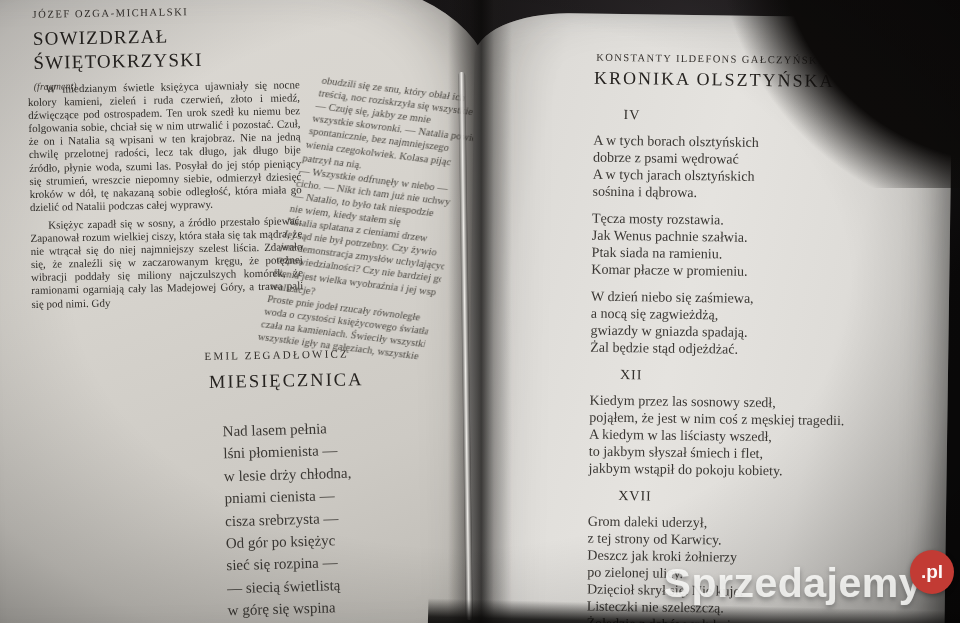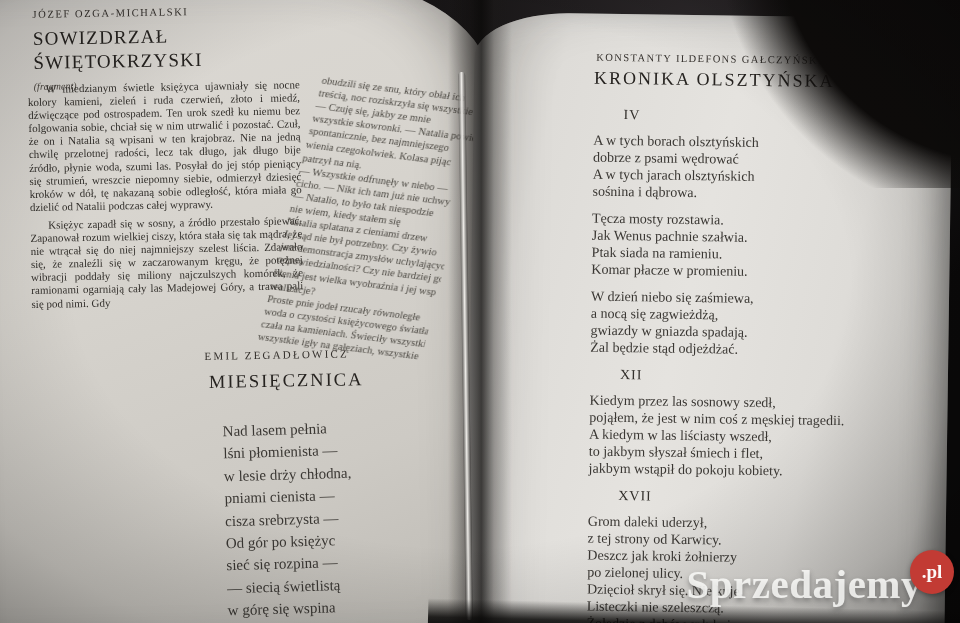--- a/index.html
+++ b/index.html
@@ -56,21 +56,21 @@
     background:linear-gradient(90deg,rgba(15,13,12,0) 0%,rgba(15,13,12,.45) 35%,rgba(10,9,8,.72) 52%,rgba(28,26,24,.3) 72%,rgba(28,26,24,0) 100%);}
   .curl-edge{position:absolute;left:462px;top:72px;width:7px;height:548px;z-index:3;transform:rotate(-.8deg);
     background:linear-gradient(90deg,rgba(0,0,0,.25),#eceae6 45%,rgba(40,38,36,.5));border-radius:4px;}
   .tr-dark{position:absolute;right:-52px;top:-72px;width:310px;height:260px;z-index:4;
     background:radial-gradient(circle at 100% 0%,#0d0b0b 0%,#0e0c0b 58%,rgba(14,12,11,0) 73%);}
   .bottom-dark{position:absolute;left:428px;top:605px;width:560px;height:34px;z-index:5;transform:rotate(1.4deg);
     background:linear-gradient(to bottom,rgba(8,7,6,0) 0%,rgba(8,7,6,.85) 55%,#070606 100%);}
   .vignette{position:absolute;inset:0;z-index:5;pointer-events:none;
     background:radial-gradient(ellipse at 48% 45%,rgba(0,0,0,0) 55%,rgba(0,0,0,.16) 82%,rgba(0,0,0,.35) 100%);}
   
-  .watermark{position:absolute;right:6px;top:560px;z-index:6;font-family:Liberation Serif, serif;white-space:nowrap;}
+  .watermark{position:absolute;right:6px;top:560px;z-index:6;font-family:Liberation Sans, sans-serif;white-space:nowrap;}
   .wm-brand{font-size:41px;font-weight:700;letter-spacing:.5px;color:rgba(249,249,247,.82);
     text-shadow:0 3px 5px rgba(70,70,70,.5), 0 0 1px rgba(255,255,255,.4);}
   .wm-badge{display:inline-block;width:44px;height:44px;border-radius:50%;background:#c23b34;color:#fdf9f8;
     font-size:19px;font-weight:700;line-height:44px;text-align:center;vertical-align:top;margin:-10px 0 0 -12px;
     box-shadow:0 2px 5px rgba(0,0,0,.35);}
 </style>
 </head>
 <body>
 
 <div class="photo">

